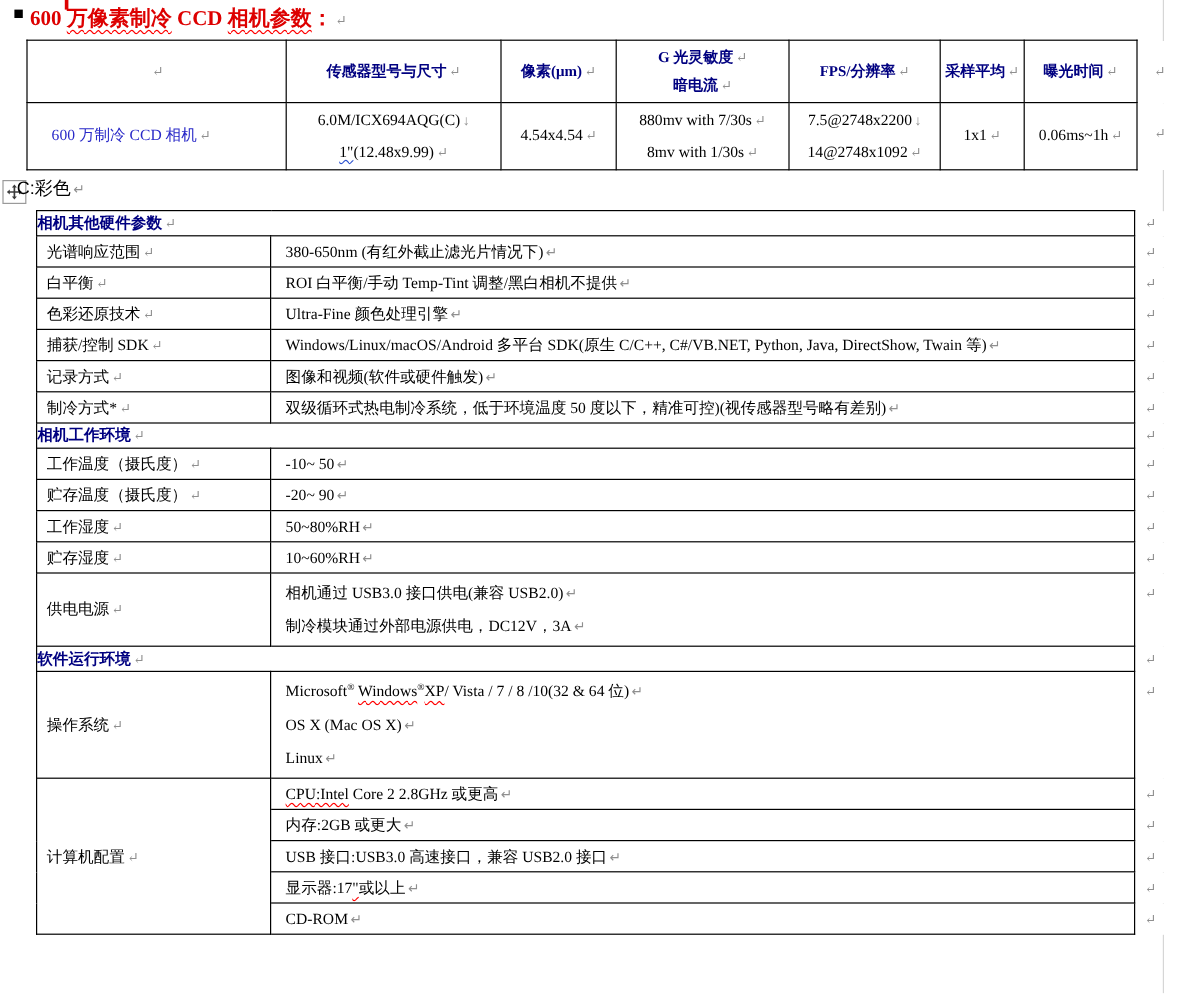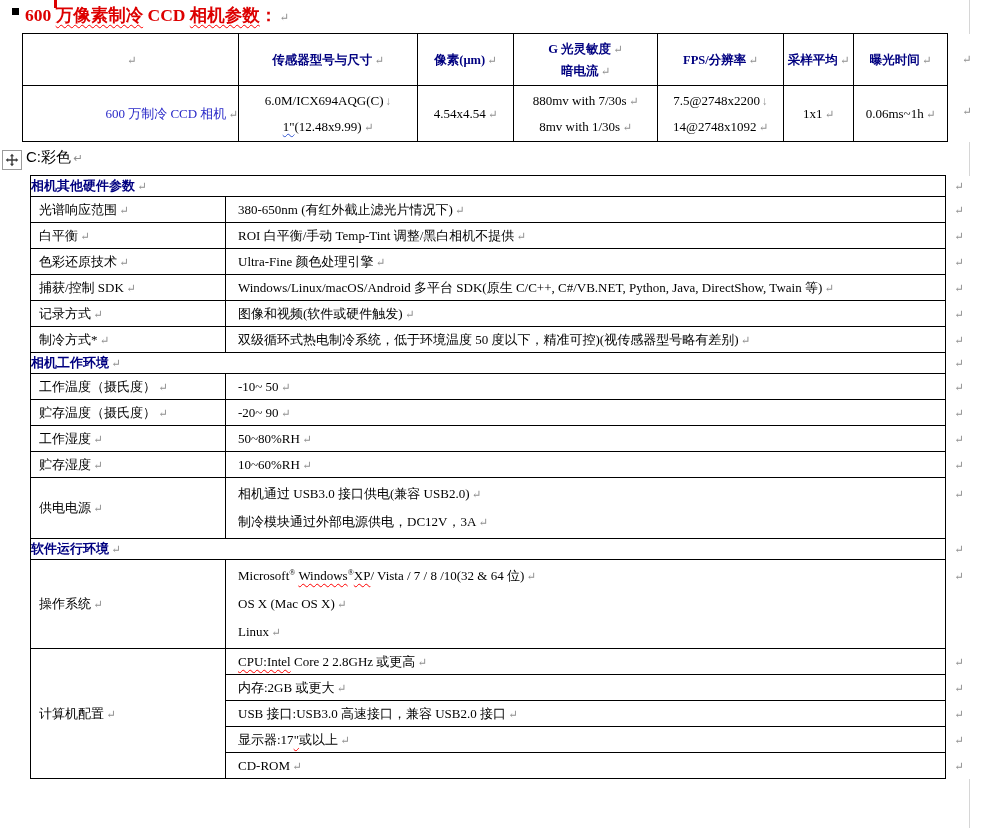--- a/index.html
+++ b/index.html
@@ -26,34 +26,34 @@
   
   table{border-collapse:collapse;table-layout:fixed;}
   td,th{border:1.5px solid #000;font-weight:normal;overflow:hidden;}
   td.gutter{border:none;background:#fff;text-align:left;vertical-align:middle;padding-left:6px;}
   td.gutter.g-top{vertical-align:top;padding-top:8px;}
 
   
   .t1-wrap{position:absolute;left:22px;top:33px;}
   .t1 th{height:52px;color:var(--header-navy);font-weight:bold;font-size:12.5px;text-align:center;vertical-align:middle;line-height:22px;}
   .t1 td{height:56px;font-size:13px;text-align:center;vertical-align:middle;line-height:25px;}
-  .t1 td.name-cell{text-align:right;padding-left:32px;color:var(--label-blue);}
+  .t1 td.name-cell{text-align:left;padding-left:20px;color:var(--label-blue);}
   .t1 .gutter{height:auto;vertical-align:top;padding-top:12px;}
 
   
   .float-line{position:absolute;left:2px;top:148px;height:22px;}
   .move-handle{position:absolute;left:0;top:2px;width:20px;height:20px;border:1px solid #9a9a9a;background:#fff;display:flex;align-items:center;justify-content:center;}
-  .float-text{position:absolute;left:24px;top:0;font-size:15px;color:#000;white-space:nowrap;font-family:"Liberation Sans","DejaVu Sans",sans-serif;}
+  .float-text{position:absolute;left:12px;top:0;font-size:15px;color:#000;white-space:nowrap;font-family:"Liberation Sans","DejaVu Sans",sans-serif;}
 
   
   .t2-wrap{position:absolute;left:30px;top:175px;}
   .t2 td{font-size:13px;vertical-align:middle;}
   .t2 td.sec{color:var(--header-navy);font-weight:bold;height:21px;font-size:13px;}
   .t2 td.lbl{padding-left:8px;height:26px;margin-top:44px;}
-  .t2 td.val{padding-left:12px;height:26px;}
+  .t2 td.val{padding-left:12px;height:26px;font-family:Liberation Serif, serif;}
   .t2 td.multi{padding-top:2px;padding-bottom:2px;}
   .t2 .para{line-height:28px;height:28px;white-space:nowrap;}
   sup{font-size:8px;vertical-align:super;line-height:0;}
 </style>
 </head>
 <body>
 
 <div class="page">
 
   <div class="red-tick"></div>

